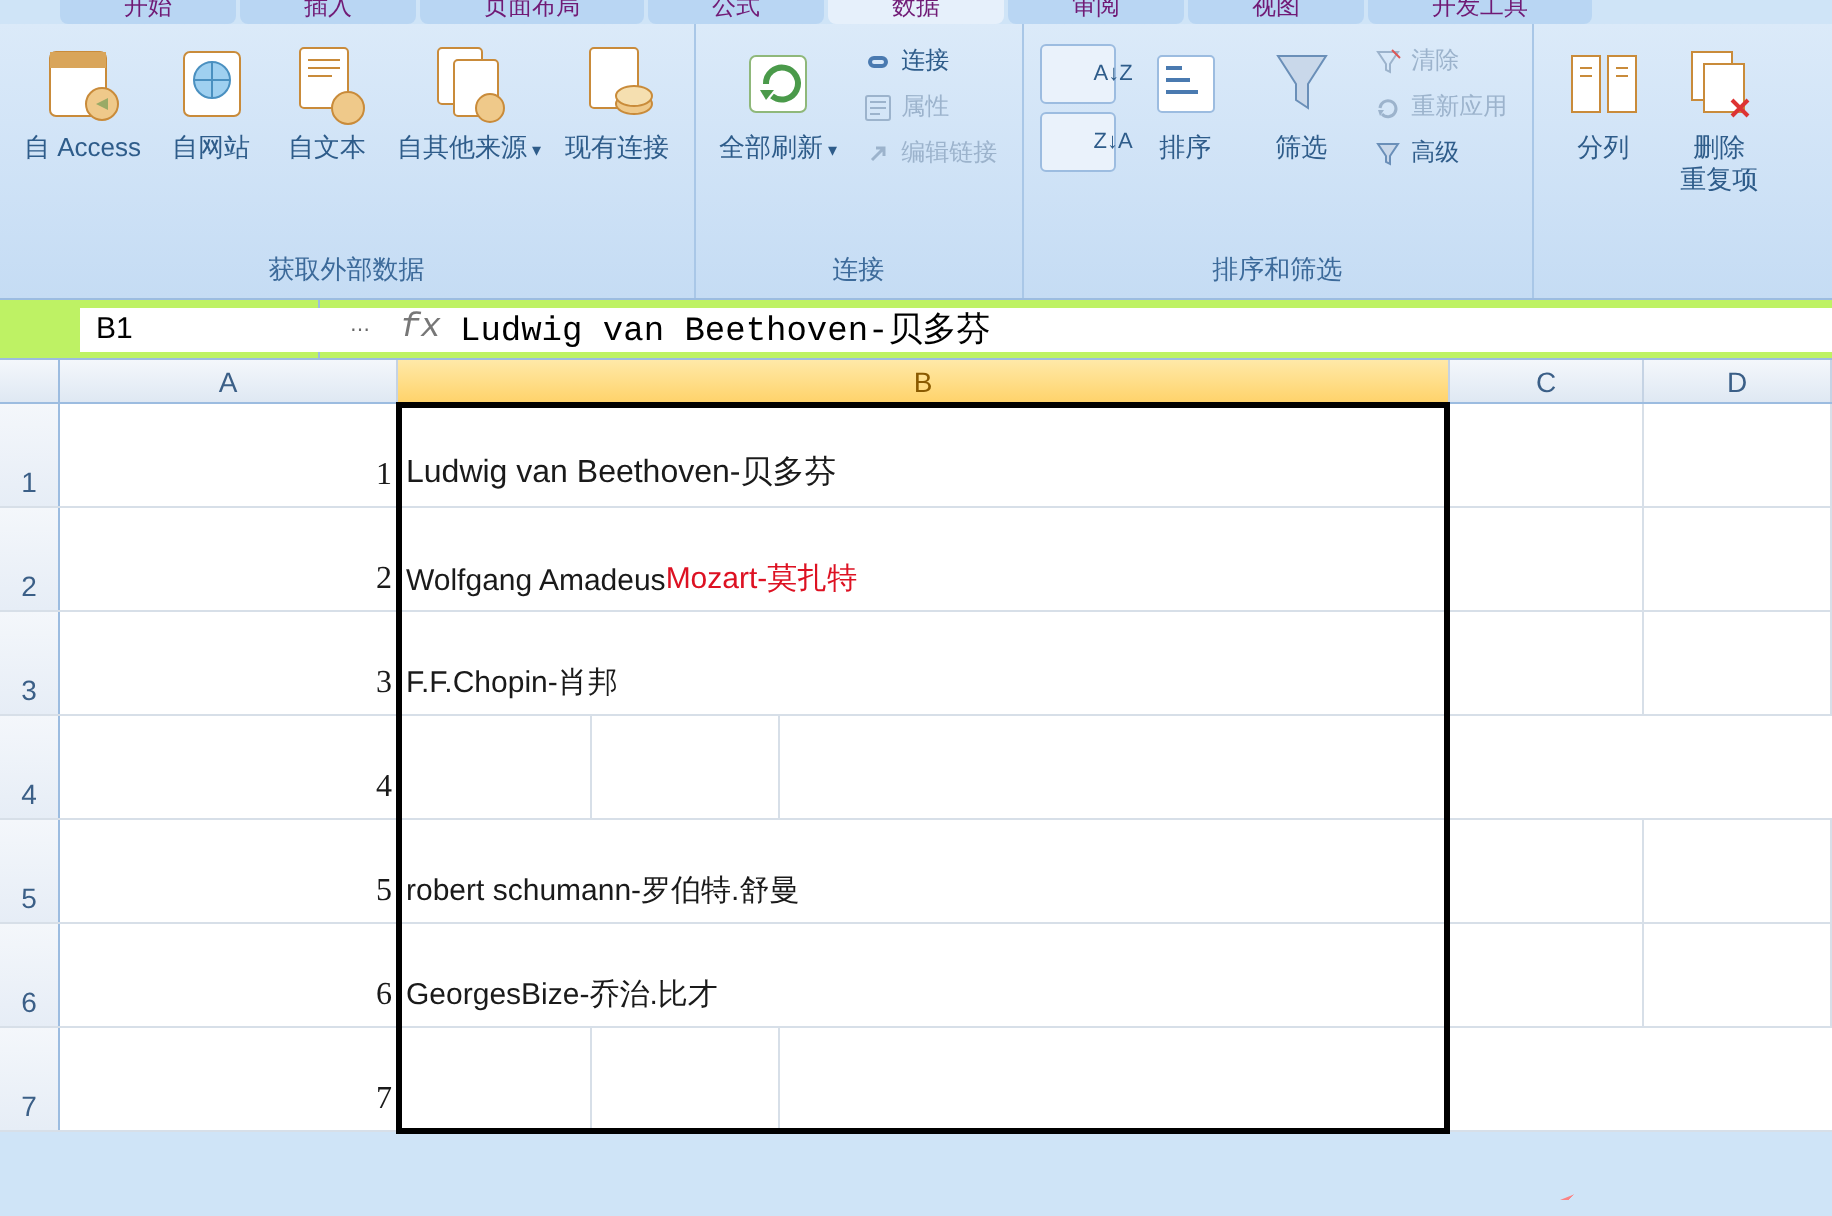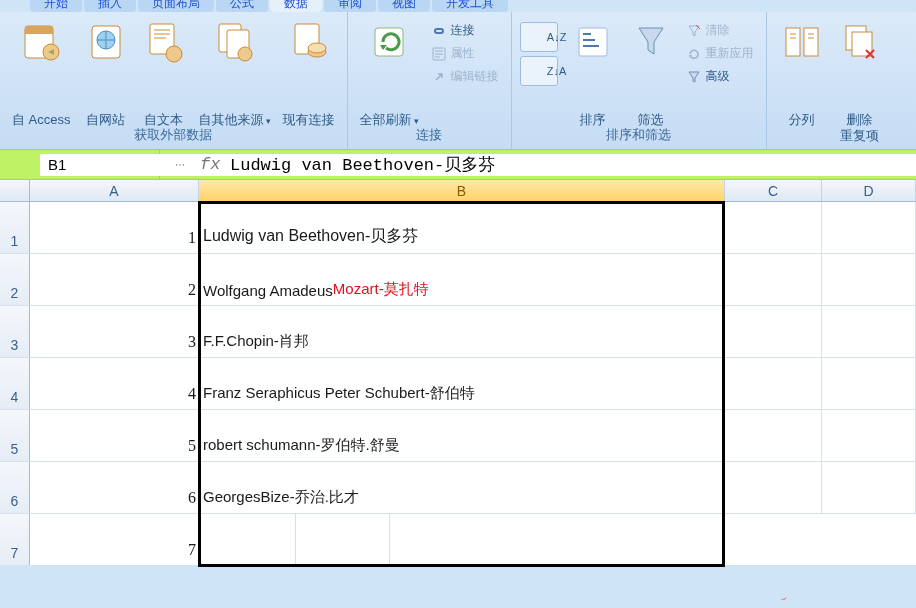--- a/index.html
+++ b/index.html
@@ -1,28 +1,28 @@
 <!DOCTYPE html>
 <html><head>
 <meta charset="utf-8">
 <style>
 * { margin:0; padding:0; box-sizing:border-box; font-family:"Microsoft YaHei",Tahoma,sans-serif; }
 body { width:916px; height:608px; background:#cfe4f7; overflow:hidden; position:relative; }
 
 
 .tabstrip { height:12px; display:flex; gap:2px; padding-left:30px; }
-.tabstrip .tab { background:#b9d6f3; border-radius:0 0 4px 4px; padding:0 14px 2px; font-size:12px; color:#1d4ed8; height:12px; line-height:6px; overflow:hidden; }
+.tabstrip .tab { background:#b9d6f3; border-radius:0 0 4px 4px; padding:0 32px 2px; font-size:12px; color:#701a75; height:12px; line-height:6px; overflow:hidden; }
 .tabstrip .tab.active { background:#e6f0fb; }
 
 
 .ribbon { background:linear-gradient(#dbeaf9,#c5dcf4); border-bottom:1px solid #9cbce0; height:138px; display:flex; }
 .group { border-right:1px solid #a9c7e7; padding:4px 8px 0; display:flex; flex-direction:column; align-items:center; position:relative; }
 .group-body { display:flex; align-items:flex-start; gap:4px; height:106px; }
 .group-label { font-size:13px; color:#3c6a9a; padding:4px 0 2px; text-align:center; width:100%; }
-.bigbtn { display:flex; flex-direction:column; align-items:center; justify-content:flex-start; padding:2px 4px; border-radius:3px; cursor:pointer; min-width:54px;gap:46px; }
+.bigbtn { display:flex; flex-direction:column; align-items:center; justify-content:flex-start; padding:2px 4px; border-radius:3px; cursor:pointer; min-width:54px; }
 .bigbtn .ico { width:40px; height:44px; margin:2px 0; }
 .bigbtn .lbl { font-size:13px; color:#2e5c8a; text-align:center; line-height:16px; white-space:pre; }
 .drop { font-size:9px; color:#2e5c8a; }
 .smallcol { display:flex; flex-direction:column; gap:2px; padding-top:4px; }
 .smallbtn { display:flex; align-items:center; gap:4px; font-size:12px; color:#2e5c8a; padding:2px 4px; border-radius:3px; cursor:pointer; white-space:nowrap; }
 .smallbtn .sico { width:16px; height:16px; }
 .smallbtn.dim { color:#9cb3cc; }
 .sortbtns { display:flex; flex-direction:column; gap:4px; padding-top:6px; margin-right:4px;}
 .sq { width:26px; height:30px; border:1px solid #9cbce0; border-radius:3px; background:#eaf2fb; display:flex; align-items:center; justify-content:center; font-size:11px; color:#2e5c8a; cursor:pointer;padding-left:36px; }
 
@@ -281,23 +281,20 @@
       <div class="cell A">3</div>
       <div class="cell B">
         <span>F.F.Chopin-肖邦</span>
       </div>
       <div class="cell C"></div>
       <div class="cell D"></div>
     </div>
     <div class="row r4">
       <div class="rowhdr">4</div>
       <div class="cell A">4</div>
-      <div class="cell B">
-        <span>Franz Seraphicus Peter Schubert-舒伯特</span>
-      </div>
       <div class="cell C"></div>
       <div class="cell D"></div>
     </div>
     <div class="row r5">
       <div class="rowhdr">5</div>
       <div class="cell A">5</div>
       <div class="cell B">
         <span>robert schumann-罗伯特.舒曼</span>
       </div>
       <div class="cell C"></div>

